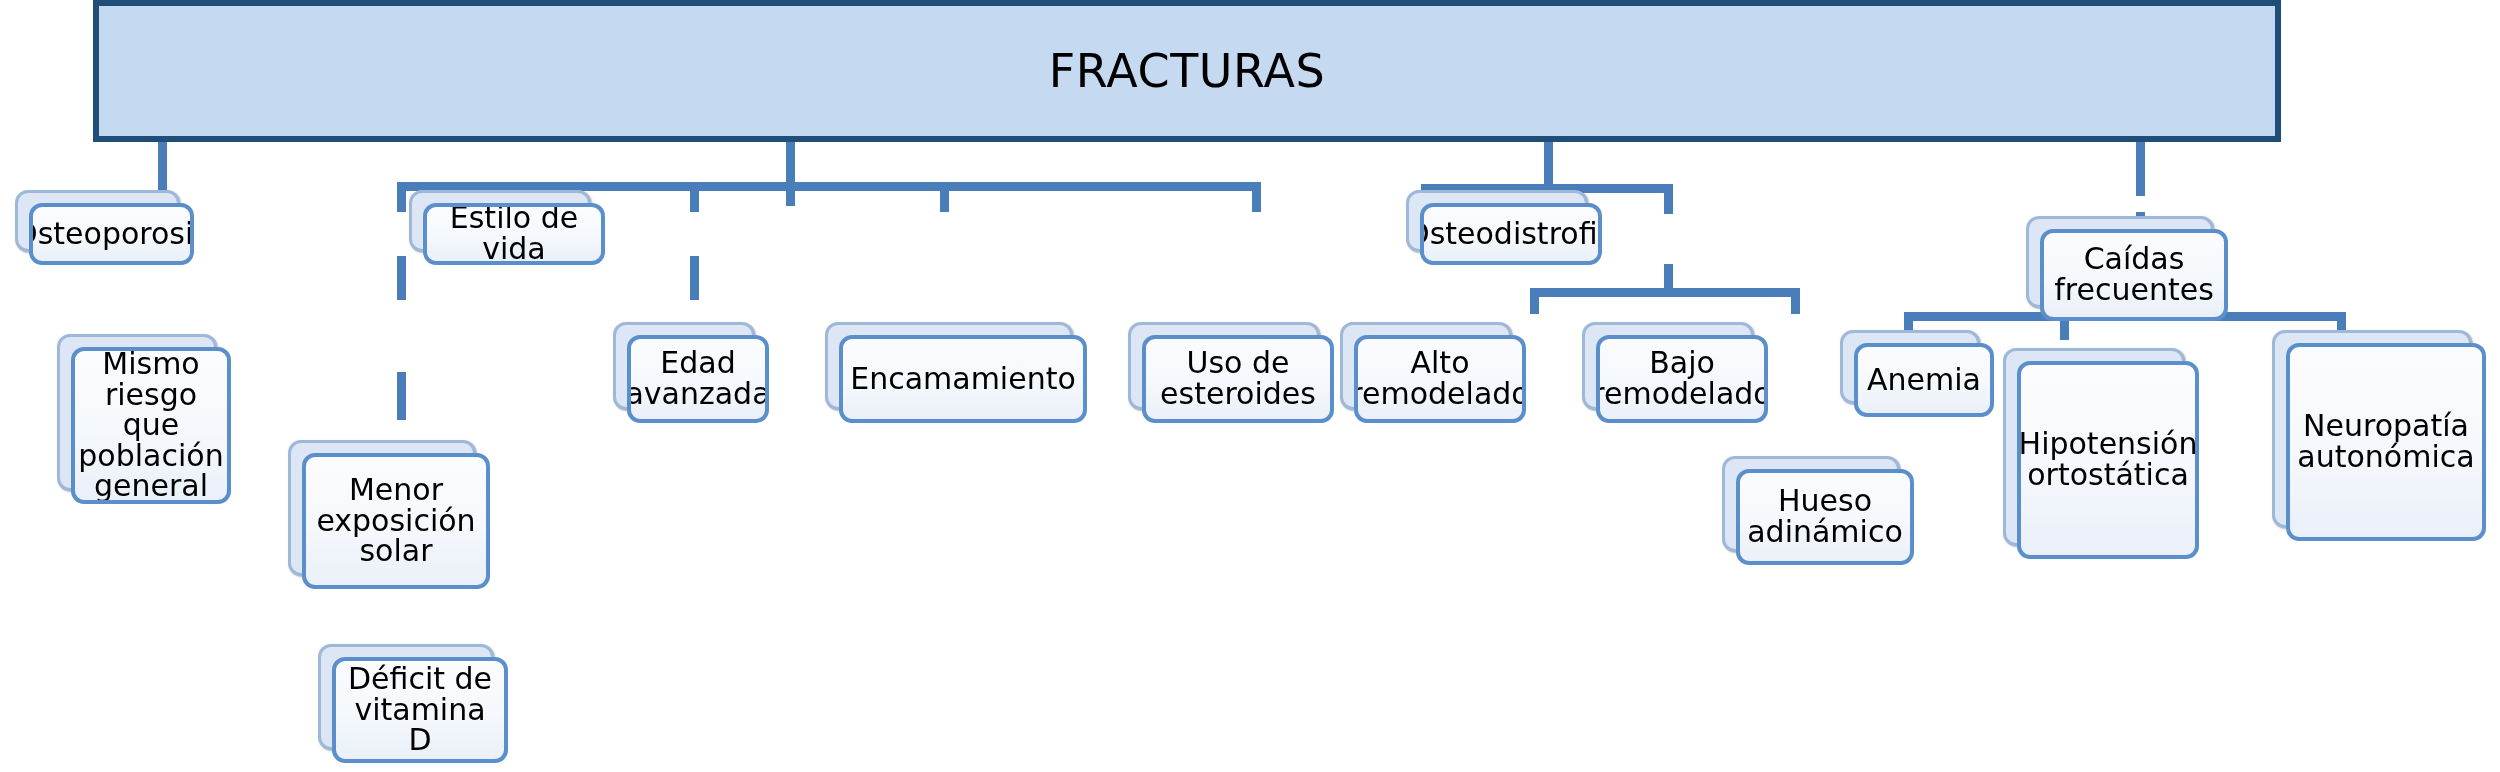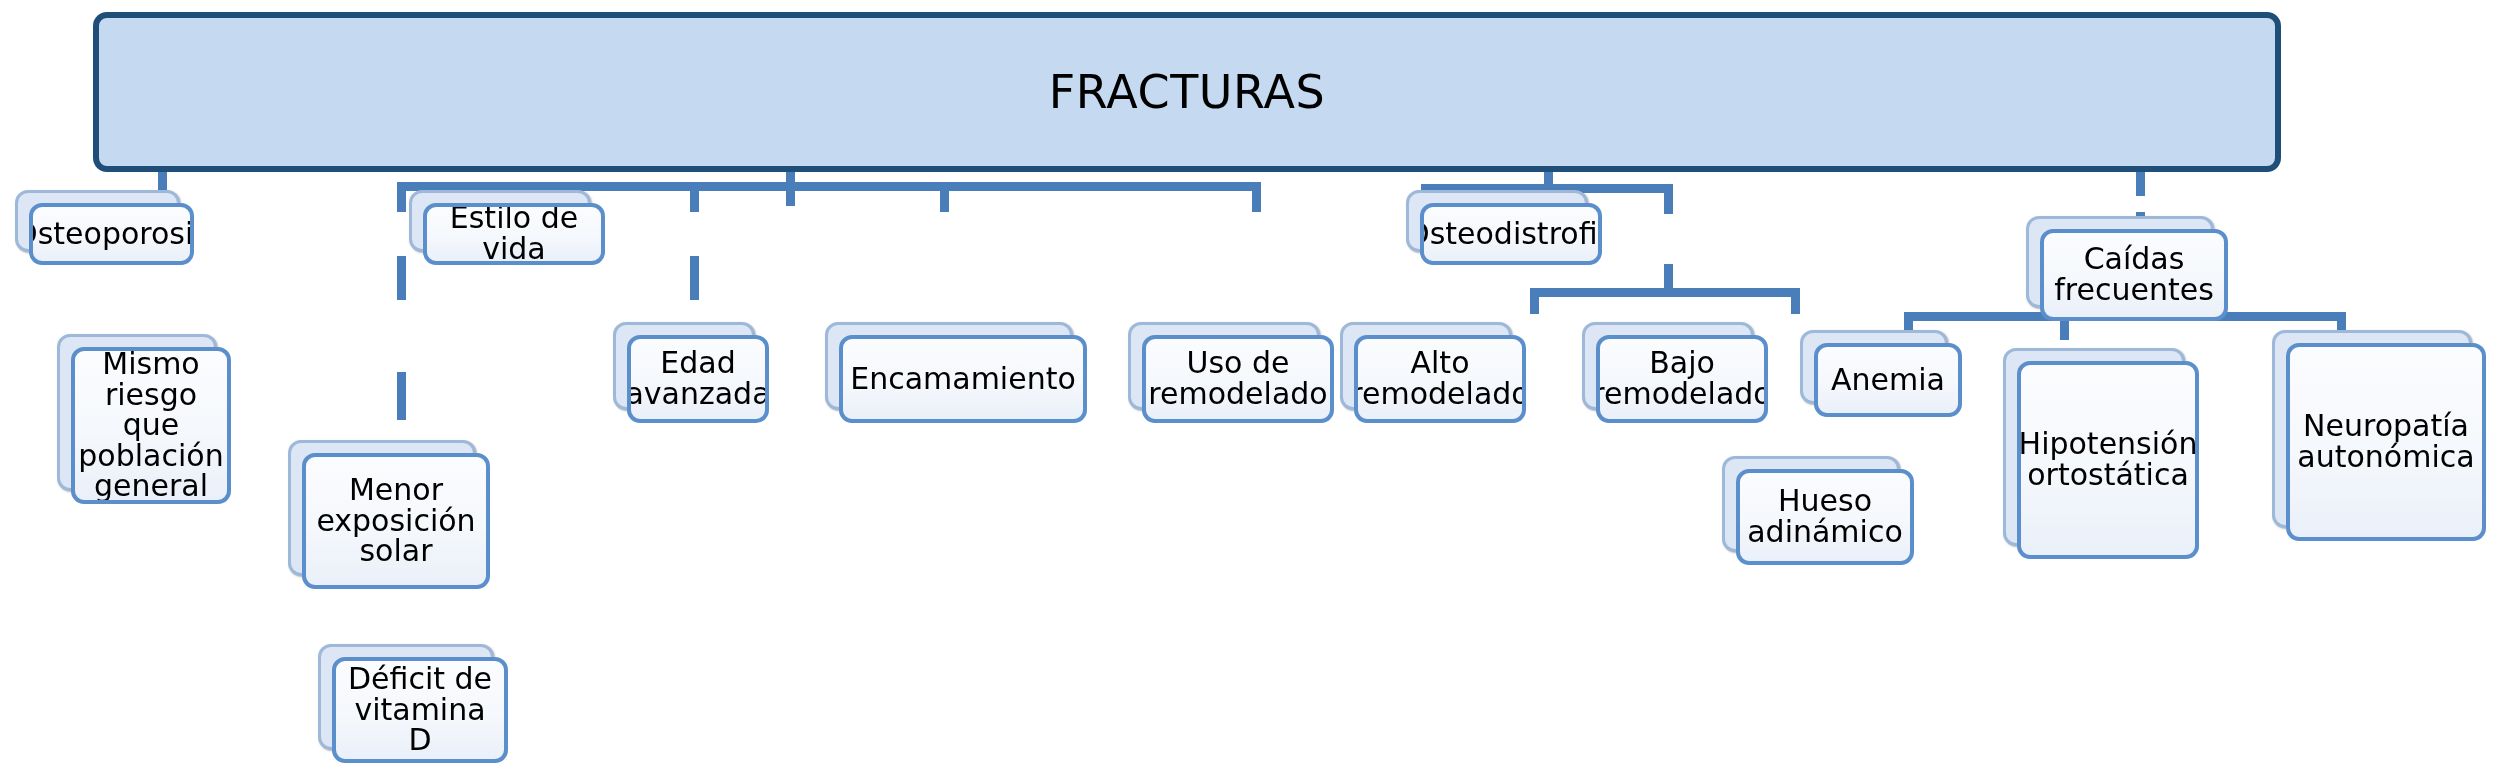--- a/index.html
+++ b/index.html
@@ -95,21 +95,21 @@
   <div class="conn h" style="left:1530px;top:288px;width:270px;"></div>
   <div class="conn v" style="left:1530px;top:288px;height:26px;"></div>
   <div class="conn v" style="left:1791px;top:288px;height:26px;"></div>
 
   <div class="conn v" style="left:2136px;top:212px;height:44px;"></div>
   <div class="conn h" style="left:1904px;top:312px;width:442px;"></div>
   <div class="conn v" style="left:1904px;top:312px;height:28px;"></div>
   <div class="conn v" style="left:2060px;top:312px;height:28px;"></div>
   <div class="conn v" style="left:2337px;top:312px;height:28px;"></div>
 
-  <div class="rootbox" style="left:93px;top:12px;width:2188px;height:160px;border-radius:14px;">
+  <div class="rootbox" style="left:93px;top:0;width:2188px;height:142px;">
     <span class="txt">FRACTURAS</span>
   </div>
 
   <div class="node" style="left:15px;top:190px;width:165px;height:62px;">
     <div class="back"></div>
     <div class="front">
       <span class="label">Osteoporosis</span>
     </div>
   </div>
 
@@ -158,41 +158,41 @@
     <div class="front">
       <span class="label">Edad
 avanzada</span>
     </div>
   </div>
 
   <div class="node" style="left:1128px;top:322px;width:192px;height:88px;">
     <div class="back"></div>
     <div class="front">
       <span class="label">Uso de
-remodelado</span>
+esteroides</span>
     </div>
   </div>
 
   <div class="node" style="left:1340px;top:322px;width:172px;height:88px;">
     <div class="back"></div>
     <div class="front">
       <span class="label">Alto
 remodelado</span>
     </div>
   </div>
 
   <div class="node" style="left:1582px;top:322px;width:172px;height:88px;">
     <div class="back"></div>
     <div class="front">
       <span class="label">Bajo
 remodelado</span>
     </div>
   </div>
 
-  <div class="node" style="left:1800px;top:330px;width:140px;height:74px;padding-left:8px;">
+  <div class="node" style="left:1840px;top:330px;width:140px;height:74px;">
     <div class="back"></div>
     <div class="front">
       <span class="label">Anemia</span>
     </div>
   </div>
 
   <div class="node" style="left:2003px;top:348px;width:182px;height:198px;">
     <div class="back"></div>
     <div class="front">
       <span class="label">Hipotensión

